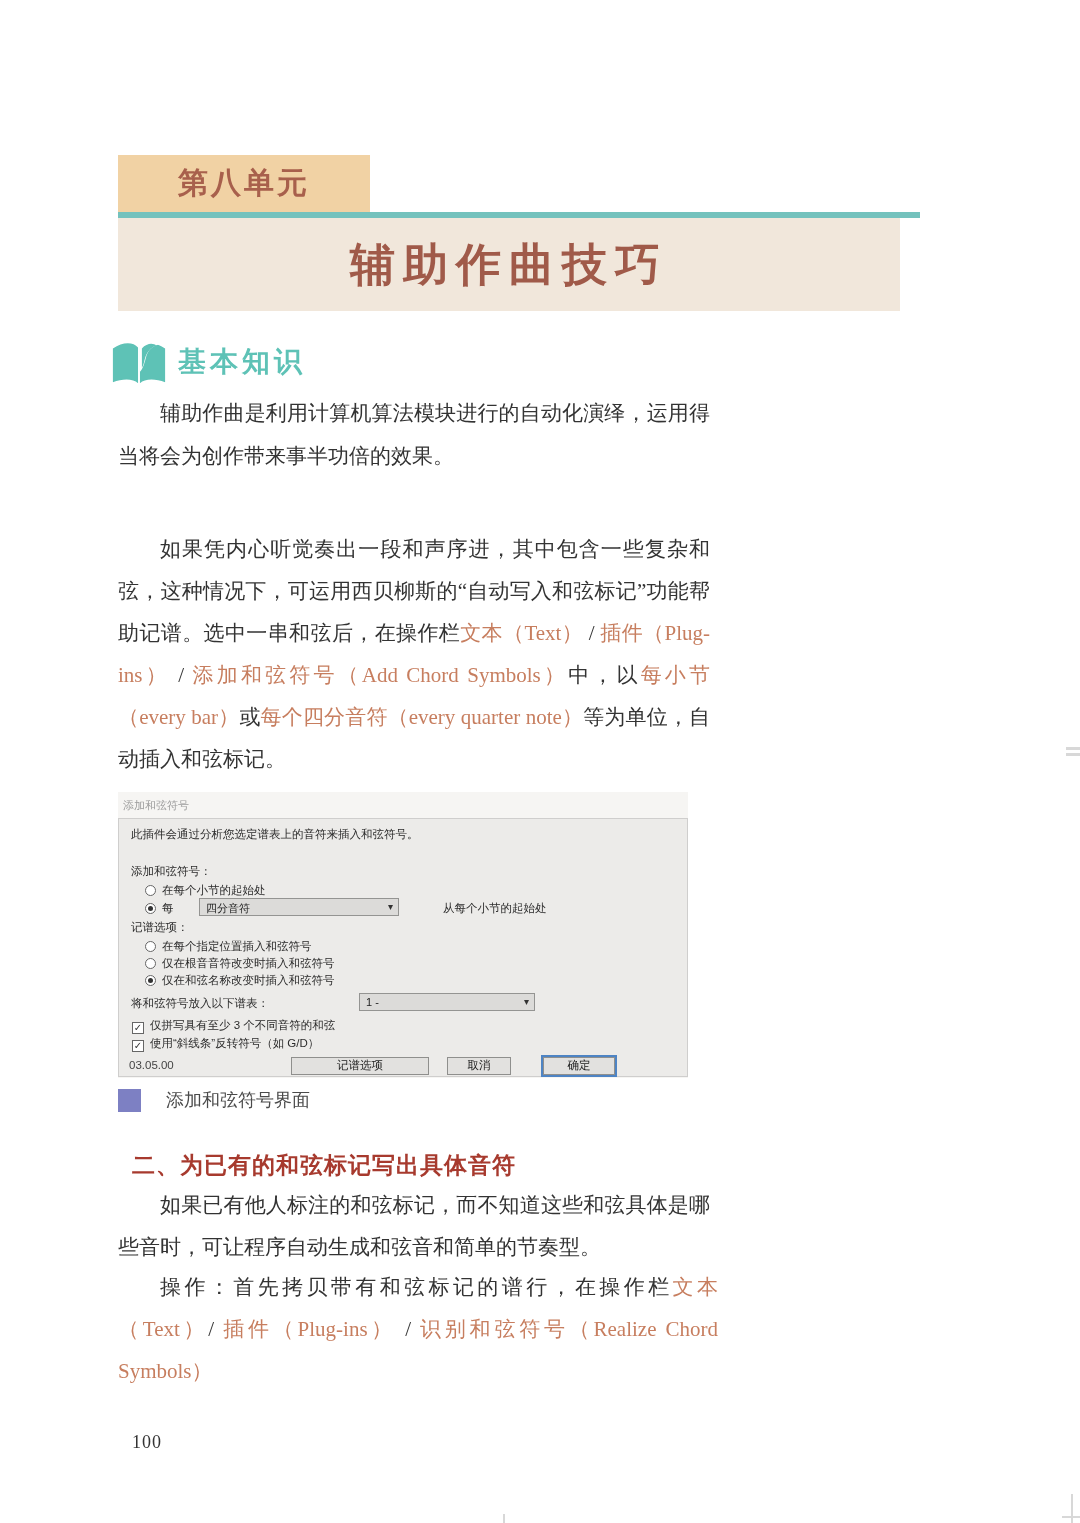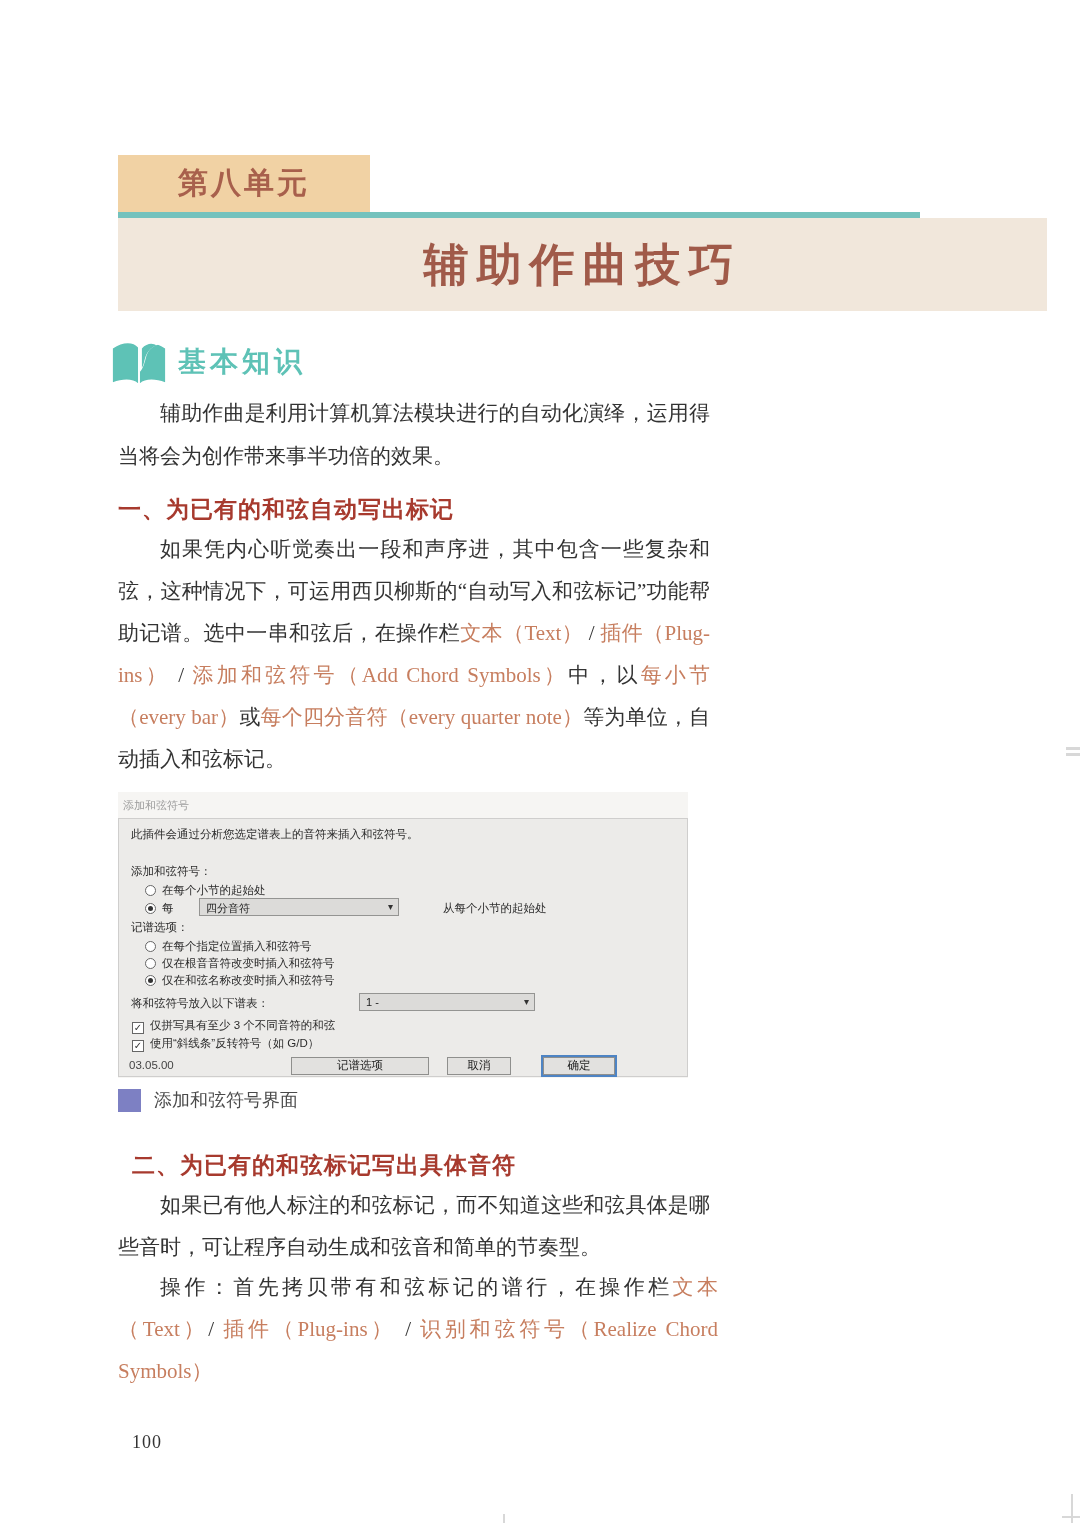--- a/index.html
+++ b/index.html
@@ -10,21 +10,21 @@
 
   
   .unit-tab {
     position:absolute; left:118px; top:155px; width:252px; height:57px;
     background:#f1d2a4; display:flex; align-items:center; justify-content:center;
     font-family:"Liberation Sans", sans-serif; font-weight:bold;
     font-size:30px; color:#a8604c; letter-spacing:3px;
   }
   .teal-bar { position:absolute; left:118px; top:212px; width:802px; height:6px; background:#74c2bd; }
   .banner {
-    position:absolute; left:118px; top:218px; width:929px; height:93px;
+    position:absolute; left:118px; top:218px; width:782px; height:93px;
     background:#f1e7db; display:flex; align-items:center; justify-content:center;
     font-family:"Liberation Sans", sans-serif; font-weight:bold;
     font-size:45px; color:#a05a49; letter-spacing:8px;
   }
 
   
   .kh { position:absolute; left:110px; top:333px; display:flex; align-items:center; }
   .kh .icon { width:58px; height:58px; }
   .kh .txt {
     margin-left:10px; font-family:"Liberation Sans", sans-serif; font-weight:bold;
@@ -72,21 +72,21 @@
   .dd::after { content:"▾"; position:absolute; right:5px; top:2px; font-size:10px; color:#333; }
   .btn {
     position:absolute; height:18px; background:#e2e1df; border:1px solid #8f8f8d;
     box-sizing:border-box; text-align:center; font-size:11.5px; line-height:15px; color:#222;
   }
   .btn.ok { outline:2px solid #4e84c4; outline-offset:0px; }
 
   
   .caption { position:absolute; left:118px; top:1088px; display:flex; align-items:center; }
   .caption .sq { width:23px; height:23px; background:#7d80c3; }
-  .caption .ct { margin-left:13px; font-family:"Liberation Sans", sans-serif; font-size:18px; color:#4a4a4a; }
+  .caption .ct { margin-left:25px; font-family:"Liberation Sans", sans-serif; font-size:18px; color:#4a4a4a; }
 
   .pagenum { position:absolute; left:132px; top:1432px; font-size:18px; color:#333; letter-spacing:1px; }
 
   
   .art { position:absolute; background:#d8d8d8; }
 </style>
 </head>
 <body>
 
 <div class="page">
@@ -102,21 +102,20 @@
         <path d="M57 16 C47 9 36 9 31 15 L31 52 C36 47 47 47 57 51 Z" fill="#5ec2b6"></path>
         <path d="M31 14 C38 6 48 8 51 12 C44 13 39 18 37 26 C35 34 33 38 31 40 Z" fill="#ffffff"></path>
         <path d="M33 16 C38 10 45 10 48 13 C42 15 38 20 36 27 C35 32 34 35 33 36 Z" fill="#5ec2b6"></path>
       </svg>
     </span>
     <span class="txt">基本知识</span>
   </div>
 
   <p class="body-para" style="top:392px;">辅助作曲是利用计算机算法模块进行的自动化演绎，运用得当将会为创作带来事半功倍的效果。</p>
 
-  <div class="red-h" style="top:494px;">一、为已有的和弦自动写出标记</div>
   <p class="body-para" style="top:528px; line-height:42px;"><span>如果凭内心听觉奏出一段和声序进，其中包含一些复杂和弦，这种情况下，可运用西贝柳斯的“自动写入和弦标记”功能帮助记谱。选中一串和弦后，在操作栏</span><span class="accent">文本（Text）</span><span> / </span><span class="accent">插件（Plug-ins）</span><span> / </span><span class="accent">添加和弦符号（Add Chord Symbols）</span><span>中，以</span><span class="accent">每小节（every bar）</span><span>或</span><span class="accent">每个四分音符（every quarter note）</span><span>等为单位，自动插入和弦标记。</span></p>
 
   <div class="figure">
     <div class="fig-title">添加和弦符号</div>
     <div class="panel">
       <div class="prow" style="left:12px; top:8px;">此插件会通过分析您选定谱表上的音符来插入和弦符号。</div>
 
       <div class="prow" style="left:12px; top:45px;">添加和弦符号：</div>
 
       <div class="prow" style="left:26px; top:64px;">

